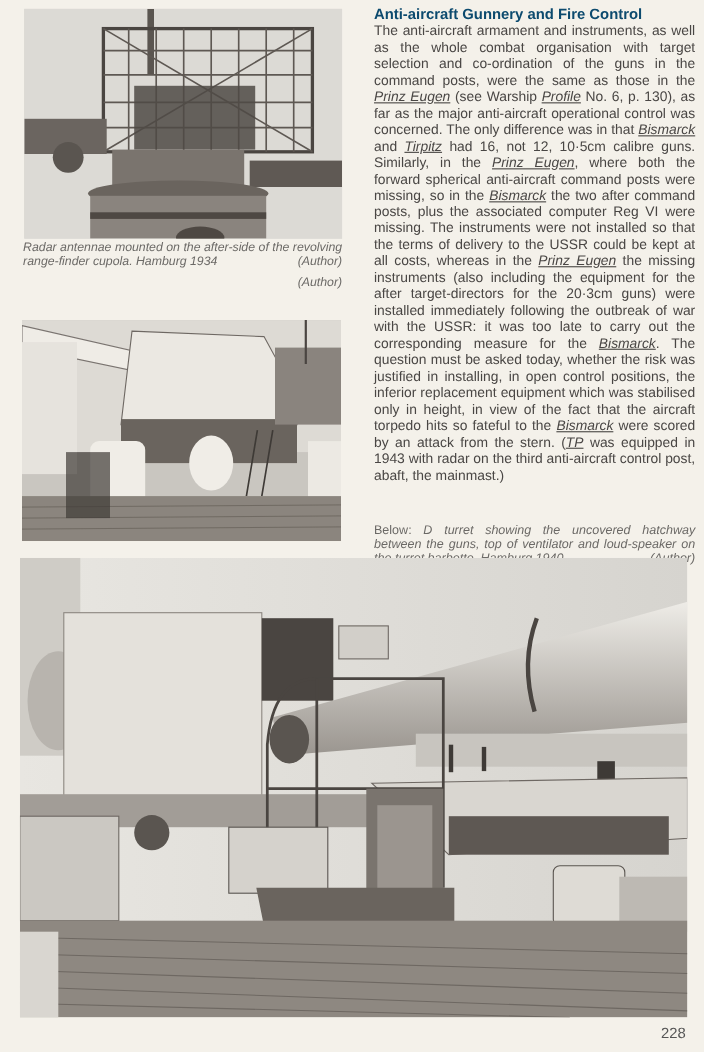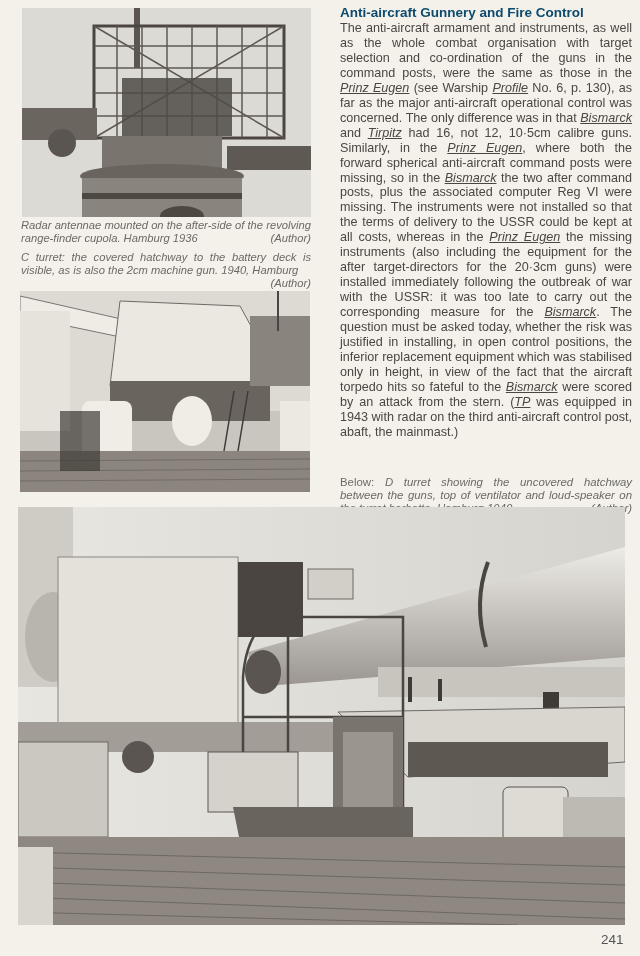--- a/index.html
+++ b/index.html
@@ -61,26 +61,25 @@
 
     <rect x="80" y="128" width="120" height="40" fill="#7a746e"></rect>
     <ellipse cx="140" cy="168" rx="82" ry="12" fill="#6a645e"></ellipse>
     <rect x="60" y="170" width="160" height="39" fill="#8a847e"></rect>
     <rect x="60" y="185" width="160" height="6" fill="#4e4843"></rect>
     <ellipse cx="160" cy="208" rx="22" ry="10" fill="#4e4843"></ellipse>
   </svg>
 </div>
 
 <div class="caption" style="left:21px; top:219px; width:290px;">
-  <span>Radar antennae mounted on the after-side of the revolving range-finder cupola. Hamburg 1936</span>
+  <span>Radar antennae mounted on the after-side of the revolving range-finder cupola. Hamburg 1934</span>
   <span class="credit">(Author)</span>
 </div>
 
 <div class="caption" style="left:21px; top:251px; width:290px;">
-  <span>C turret: the covered hatchway to the battery deck is visible, as is also the 2cm machine gun. 1940, Hamburg</span>
   <span class="line" style="text-align:right;"><span>(Author)</span></span>
 </div>
 
 <div class="photo" style="left:20px; top:291px; width:290px; height:201px;">
   <svg viewBox="0 0 290 201" preserveAspectRatio="none">
     <rect width="290" height="201" fill="#c9c6c0"></rect>
     <rect x="0" y="0" width="290" height="120" fill="#dddad4"></rect>
 
     <polygon points="0,5 110,30 110,48 0,25" fill="#efece6" stroke="#7a7470"></polygon>
     <rect x="0" y="20" width="50" height="120" fill="#e6e3dd"></rect>
@@ -179,13 +178,13 @@
       <line x1="0" y1="345" x2="607" y2="360"></line>
       <line x1="0" y1="360" x2="607" y2="378"></line>
       <line x1="0" y1="375" x2="607" y2="396"></line>
       <line x1="0" y1="390" x2="607" y2="412"></line>
       <line x1="0" y1="405" x2="500" y2="418"></line>
     </g>
     <rect x="0" y="340" width="35" height="78" fill="#d9d6d0"></rect>
   </svg>
 </div>
 
-<div class="pagenum">241</div>
+<div class="pagenum">228</div>
 
 </body></html>

